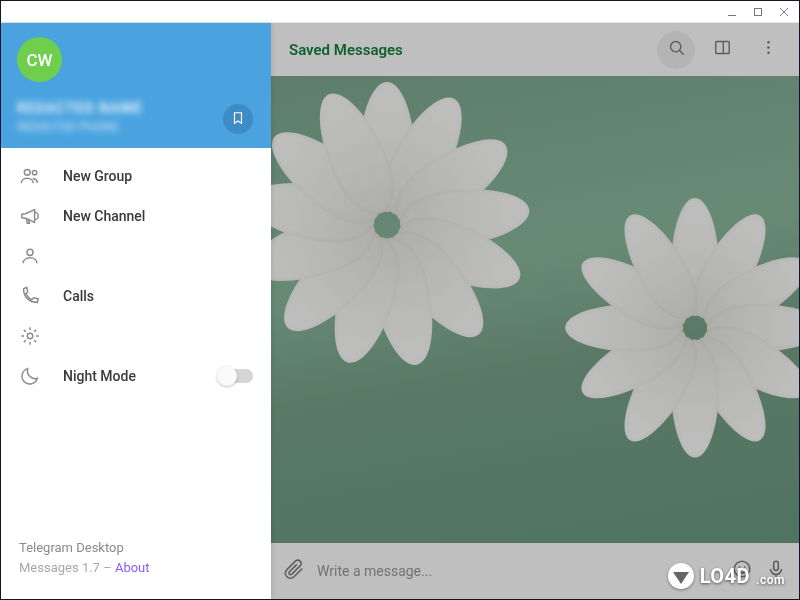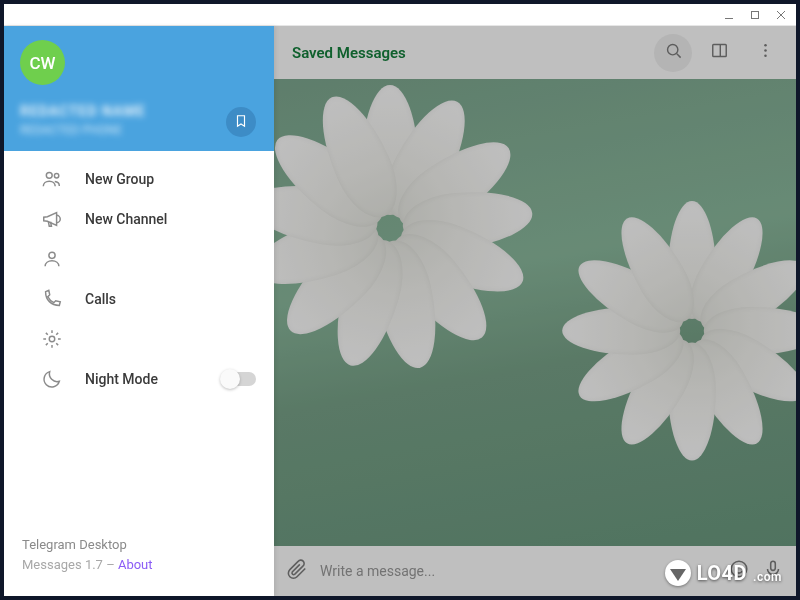--- a/index.html
+++ b/index.html
@@ -4,21 +4,21 @@
 <style>
 * { margin: 0; padding: 0; box-sizing: border-box; font-family: -apple-system, BlinkMacSystemFont, "Segoe UI", Roboto, Arial, sans-serif; }
 html, body { width: 800px; height: 600px; overflow: hidden; }
 
 .window {
   width: 800px;
   height: 600px;
   background: #f5f5f5;
   display: flex;
   flex-direction: column;
-  border: 4px solid #0f172a;
+  border: 1px solid #0f172a;
 }
 
 
 .titlebar {
   height: 22px;
   background: #fff;
   display: flex;
   justify-content: flex-end;
   align-items: center;
   gap: 12px;
@@ -72,21 +72,21 @@
 .bookmark-btn {
   position: absolute;
   right: 18px; bottom: 14px;
   width: 30px; height: 30px; border-radius: 50%;
   background: #3d8cc6;
   display: flex; align-items: center; justify-content: center;
 }
 .bookmark-btn svg { width: 14px; height: 14px; stroke: #fff; fill: none; stroke-width: 2; }
 
 
-.menu-list { padding: 8px 0; flex: 1; margin-left: 19px; }
+.menu-list { padding: 8px 0; flex: 1; }
 .menu-item {
   display: flex; align-items: center;
   height: 40px;
   padding: 0 18px;
   gap: 22px;
   color: #3a3a3a;
   font-size: 14px;
   font-weight: 500;
   cursor: pointer;
 }
@@ -168,21 +168,21 @@
 }
 
 .f1 .petal { transform-origin: 50% 110%; }
 .f1 { position: absolute; left: -24px; top: 30px; width: 280px; height: 280px; }
 .f1 .petal { width: 56px; height: 130px; left: 112px; top: -24px; }
 
 .f2 { position: absolute; right: -40px; top: 130px; width: 280px; height: 280px; }
 .f2 .petal { width: 48px; height: 118px; left: 112px; top: -8px; transform-origin: 50% 110%; }
 
 .chat-input {
-  height: 50px;
+  height: 56px;
   background: #fff;
   display: flex; align-items: center;
   padding: 0 12px;
   gap: 12px;
 }
 .chat-input .inp-icon svg { width: 22px; height: 22px; stroke: #7e7e7e; fill: none; stroke-width: 1.7; }
 .chat-input .placeholder { flex: 1; color: #9a9a9a; font-size: 14px; }
 
 
 .watermark {

